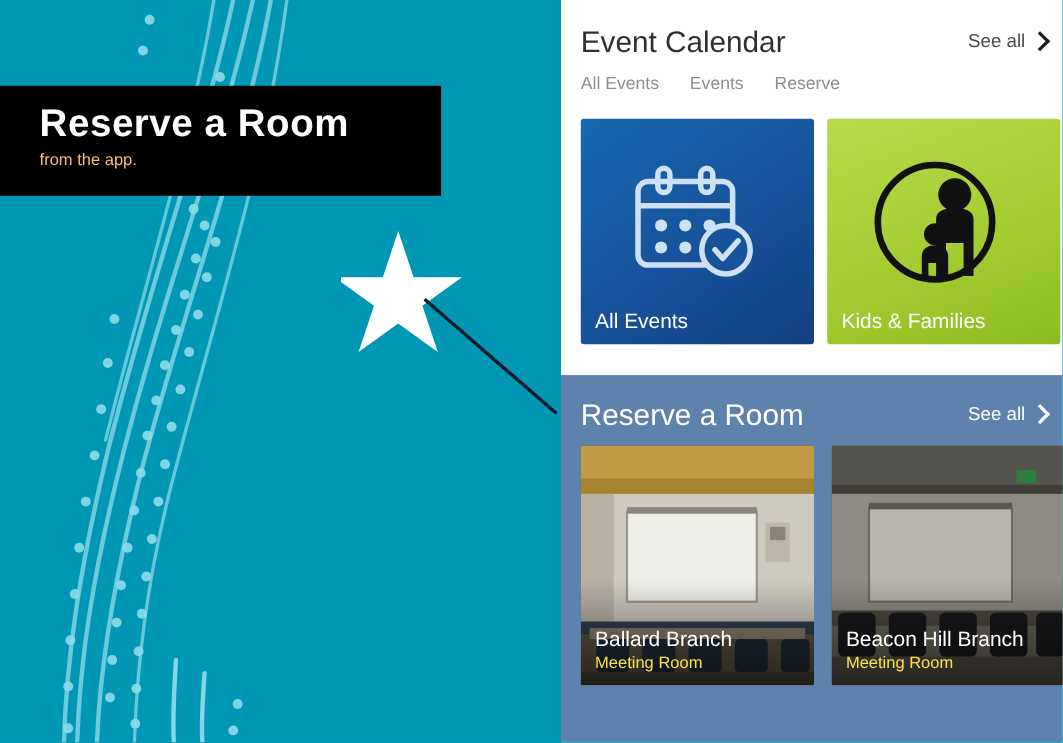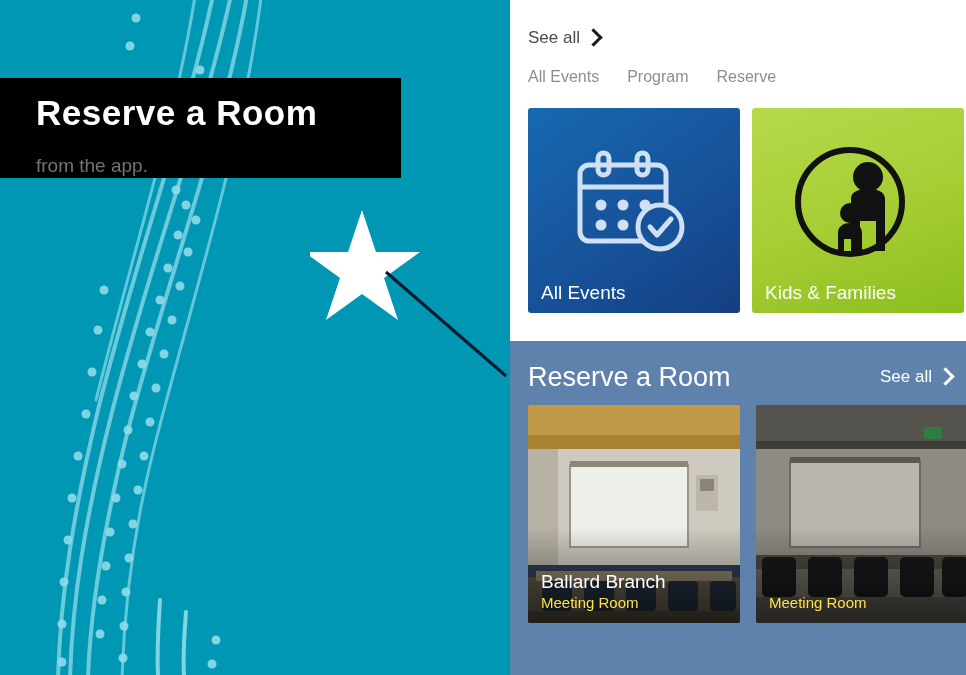--- a/index.html
+++ b/index.html
@@ -46,24 +46,24 @@
   }
   .banner-title {
     color: #ffffff;
     font-size: 35px;
     font-weight: bold;
     letter-spacing: 0.5px;
     line-height: 42px;
     white-space: nowrap;
   }
   .banner-sub {
-    color: #737373;
-    font-size: 19px;
+    color: #fdba74;
+    font-size: 15px;
     line-height: 24px;
-    margin-top: 20px;
+    margin-top: 0;
     white-space: nowrap;
   }
 
   
   .pointer-svg {
     position: absolute;
     left: 310px;
     top: 200px;
   }
 
@@ -336,29 +336,30 @@
 
   <svg class="pointer-svg" width="210" height="190" viewBox="0 0 210 190">
     <polygon points="52,10 66,52 110,52 74,78 88,120 52,94 16,120 30,78 -6,52 38,52" fill="#ffffff"></polygon>
     <line x1="76" y1="72" x2="196" y2="176" stroke="#0b1a2b" stroke-width="3"></line>
   </svg>
 
   <div class="phone">
 
     <div class="section-events">
       <div class="sec-head">
+        <div class="sec-title">Event Calendar</div>
         <div class="see-all">
           <span>See all</span>
           <span class="chev"></span>
         </div>
       </div>
 
       <div class="filter-row">
         <div class="filter-item">All Events</div>
-        <div class="filter-item">Program</div>
+        <div class="filter-item">Events</div>
         <div class="filter-item">Reserve</div>
       </div>
 
       <div class="cards-row">
 
         <div class="ev-card blue">
           <svg class="ev-icon" width="132" height="118" viewBox="0 0 132 118">
             <g fill="none" stroke="#cfe0f2" stroke-width="5">
               <rect x="12" y="22" width="86" height="76" rx="9"></rect>
               <line x1="12" y1="44" x2="98" y2="44"></line>
@@ -448,20 +449,21 @@
               <rect x="6" y="152" width="34" height="40" rx="5"></rect>
               <rect x="52" y="152" width="34" height="40" rx="5"></rect>
               <rect x="98" y="152" width="34" height="40" rx="5"></rect>
               <rect x="144" y="152" width="34" height="40" rx="5"></rect>
               <rect x="186" y="152" width="26" height="40" rx="5"></rect>
             </g>
             <rect x="0" y="192" width="212" height="26" fill="#55514a"></rect>
           </svg>
           <div class="room-shade"></div>
           <div class="room-caption">
+            <div class="room-name">Beacon Hill Branch</div>
             <div class="room-type">Meeting Room</div>
           </div>
         </div>
 
       </div>
     </div>
 
   </div>
 </div>
 

